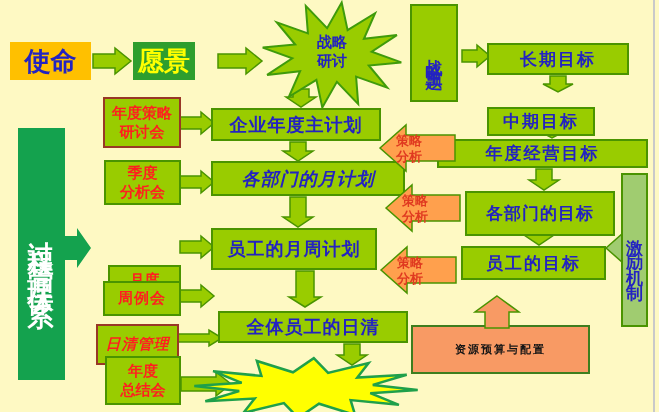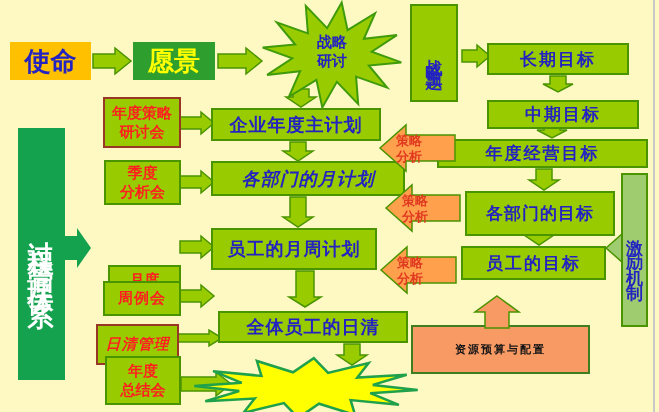--- a/index.html
+++ b/index.html
@@ -66,27 +66,27 @@
 
     <polygon fill="#14A24E" points="63,236 77,236 77,228 91,248 77,268 77,260 63,260"></polygon>
 
     <polygon fill="#A0CC70" stroke="#4A9400" stroke-width="1.5" points="606,248 622,234 622,262"></polygon>
 
     <polygon fill="#99CC00" stroke="#3F9B0B" stroke-width="2" points="401.3,62.4 368.8,65.5 387.2,87.6 356.1,76.6 358.2,104.1 336.9,81.8 322.3,107.5 316.4,79.9 288.9,96.8 300.1,71.2 267.1,74.9 292.3,58.3 262.7,47.6 295.2,44.5 276.8,22.4 307.9,33.4 305.8,5.9 327.1,28.2 341.7,2.5 347.6,30.1 375.1,13.2 363.9,38.8 396.9,35.1 371.7,51.7"></polygon>
     <polygon fill="#FFFF00" stroke="#1FA04A" stroke-width="2.5" points="417.7,390.1 370.3,393.2 398.9,404.8 350.6,400.1 355.1,415.0 319.0,403.7 298.2,417.9 283.9,403.1 243.4,412.9 254.7,398.5 205.3,401.2 239.2,391.1 194.3,385.9 241.7,382.8 213.1,371.2 261.4,375.9 256.9,361.0 293.0,372.3 313.8,358.1 328.1,372.9 368.6,363.1 357.3,377.5 406.7,374.8 372.8,384.9"></polygon>
   </svg>
 
   <div class="box c-gold" style="left:10px; top:42px; width:81px; height:38px; font-size:26px;">使命</div>
-  <div class="box c-vision" style="left:133px; top:42px; width:82px; height:38px; font-size:26px;">愿景</div>
+  <div class="box c-vision" style="left:133px; top:42px; width:62px; height:38px; font-size:26px;">愿景</div>
   <div class="star-label ml" style="left:302px; top:28px; width:60px; height:47px; font-size:15px; color:#2323C1;">战略
 研讨</div>
   <div class="box c-green vert" style="left:410px; top:4px; width:48px; height:98px; font-size:17px; letter-spacing:5px; padding-top:4px;">战略主题</div>
 
   <div class="box c-green" style="left:487px; top:43px; width:142px; height:32px; font-size:17px; letter-spacing:2px;">长期目标</div>
-  <div class="box c-green" style="left:487px; top:100px; width:152px; height:29px; font-size:17px; letter-spacing:2px;">中期目标</div>
+  <div class="box c-green" style="left:487px; top:107px; width:108px; height:29px; font-size:17px; letter-spacing:2px;">中期目标</div>
   <div class="box c-green" style="left:437px; top:139px; width:211px; height:29px; font-size:17px; letter-spacing:2px;">年度经营目标</div>
   <div class="box c-green" style="left:465px; top:191px; width:150px; height:45px; font-size:17px; letter-spacing:1px;">各部门的目标</div>
   <div class="box c-green" style="left:461px; top:246px; width:145px; height:34px; font-size:17px; letter-spacing:2px;">员工的目标</div>
   <div class="box c-incent vert" style="left:621px; top:173px; width:27px; height:154px; font-size:17px; letter-spacing:15px; padding-top:10px;">激励机制</div>
 
   <div class="box c-process vert" style="left:18px; top:128px; width:47px; height:252px; font-size:26px; letter-spacing:12px; padding-top:6px;">过程管理体系</div>
   <div class="box c-greenred b-darkred ml" style="left:103px; top:97px; width:78px; height:51px; font-size:15px;">年度策略
 研讨会</div>
   <div class="box c-greenred ml" style="left:104px; top:160px; width:77px; height:45px; font-size:15px;">季度
 分析会</div>

